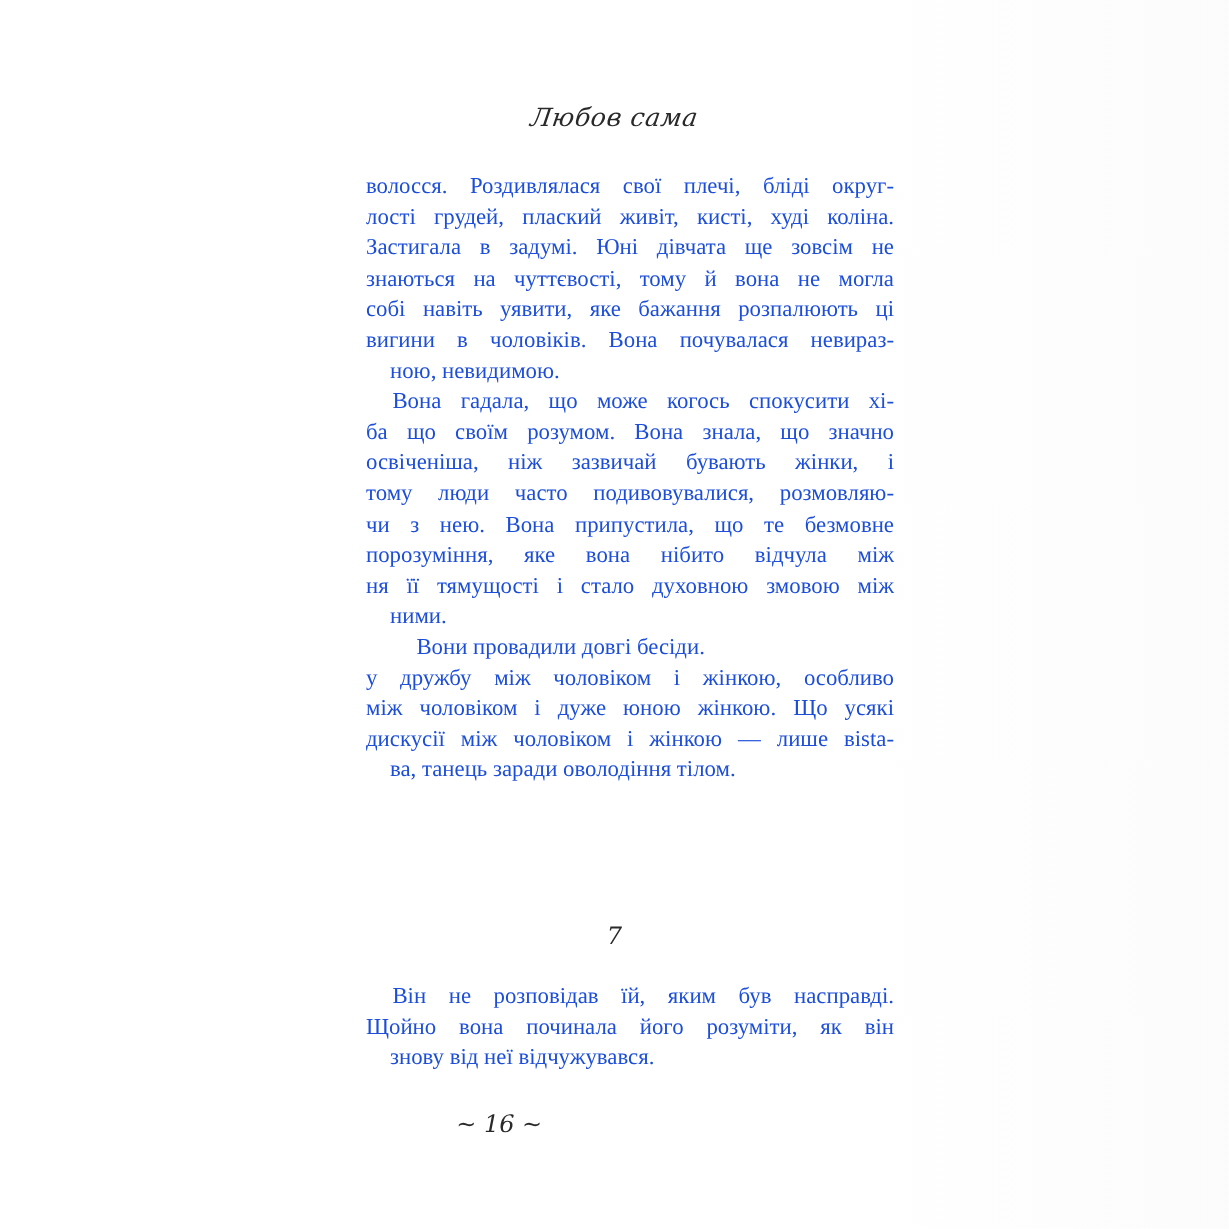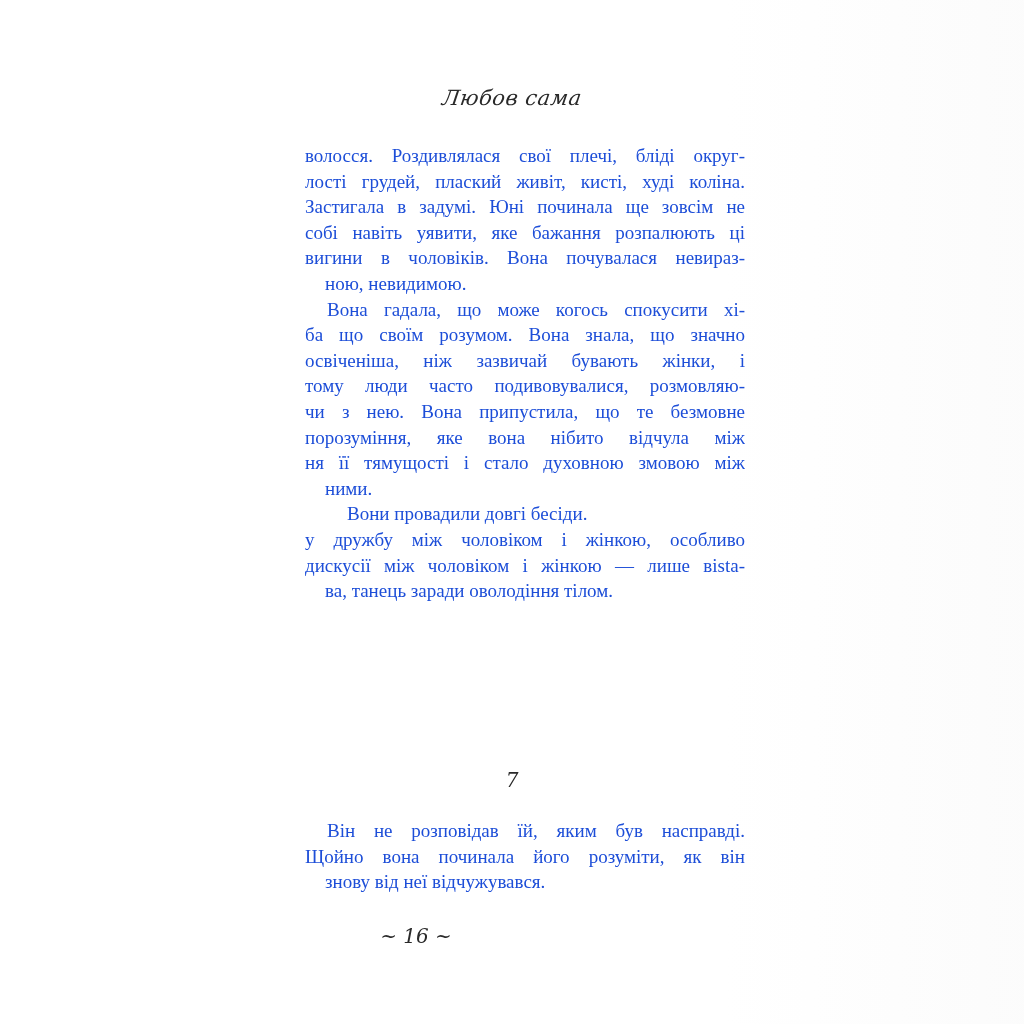--- a/index.html
+++ b/index.html
@@ -90,37 +90,39 @@
 
 <div class="page">
   <div class="bleed"></div>
 
   <div class="running-head">Любов сама</div>
 
   <div class="text-block block-1">
 
     <span class="line">волосся. Роздивлялася свої плечі, бліді округ-</span>
     <span class="line">лості грудей, плаский живіт, кисті, худі коліна.</span>
-    <span class="line">Застигала в задумі. Юні починала ще зовсім не</span>
+    <span class="line">Застигала в задумі. Юні дівчата ще зовсім не</span>
+    <span class="line">знаються на чуттєвості, тому й вона не могла</span>
     <span class="line">собі навіть уявити, яке бажання розпалюють ці</span>
     <span class="line">вигини в чоловіків. Вона почувалася невираз-</span>
     <span class="line last">ною, невидимою.</span>
 
     <span class="line indent">Вона гадала, що може когось спокусити хі-</span>
     <span class="line">ба що своїм розумом. Вона знала, що значно</span>
     <span class="line">освіченіша, ніж зазвичай бувають жінки, і</span>
     <span class="line">тому люди часто подивовувалися, розмовляю-</span>
     <span class="line">чи з нею. Вона припустила, що те безмовне</span>
     <span class="line">порозуміння, яке вона нібито відчула між</span>
     <span class="line">ня її тямущості і стало духовною змовою між</span>
     <span class="line last">ними.</span>
 
     <span class="line indent last">Вони провадили довгі бесіди.</span>
 
     <span class="line">у дружбу між чоловіком і жінкою, особливо</span>
+    <span class="line">між чоловіком і дуже юною жінкою. Що усякі</span>
     <span class="line">дискусії між чоловіком і жінкою — лише вista-</span>
     <span class="line last">ва, танець заради оволодіння тілом.</span>
   </div>
 
   <div class="chapter-number">7</div>
 
   <div class="text-block block-2">
     <span class="line indent">Він не розповідав їй, яким був насправді.</span>
     <span class="line">Щойно вона починала його розуміти, як він</span>
     <span class="line last">знову від неї відчужувався.</span>

